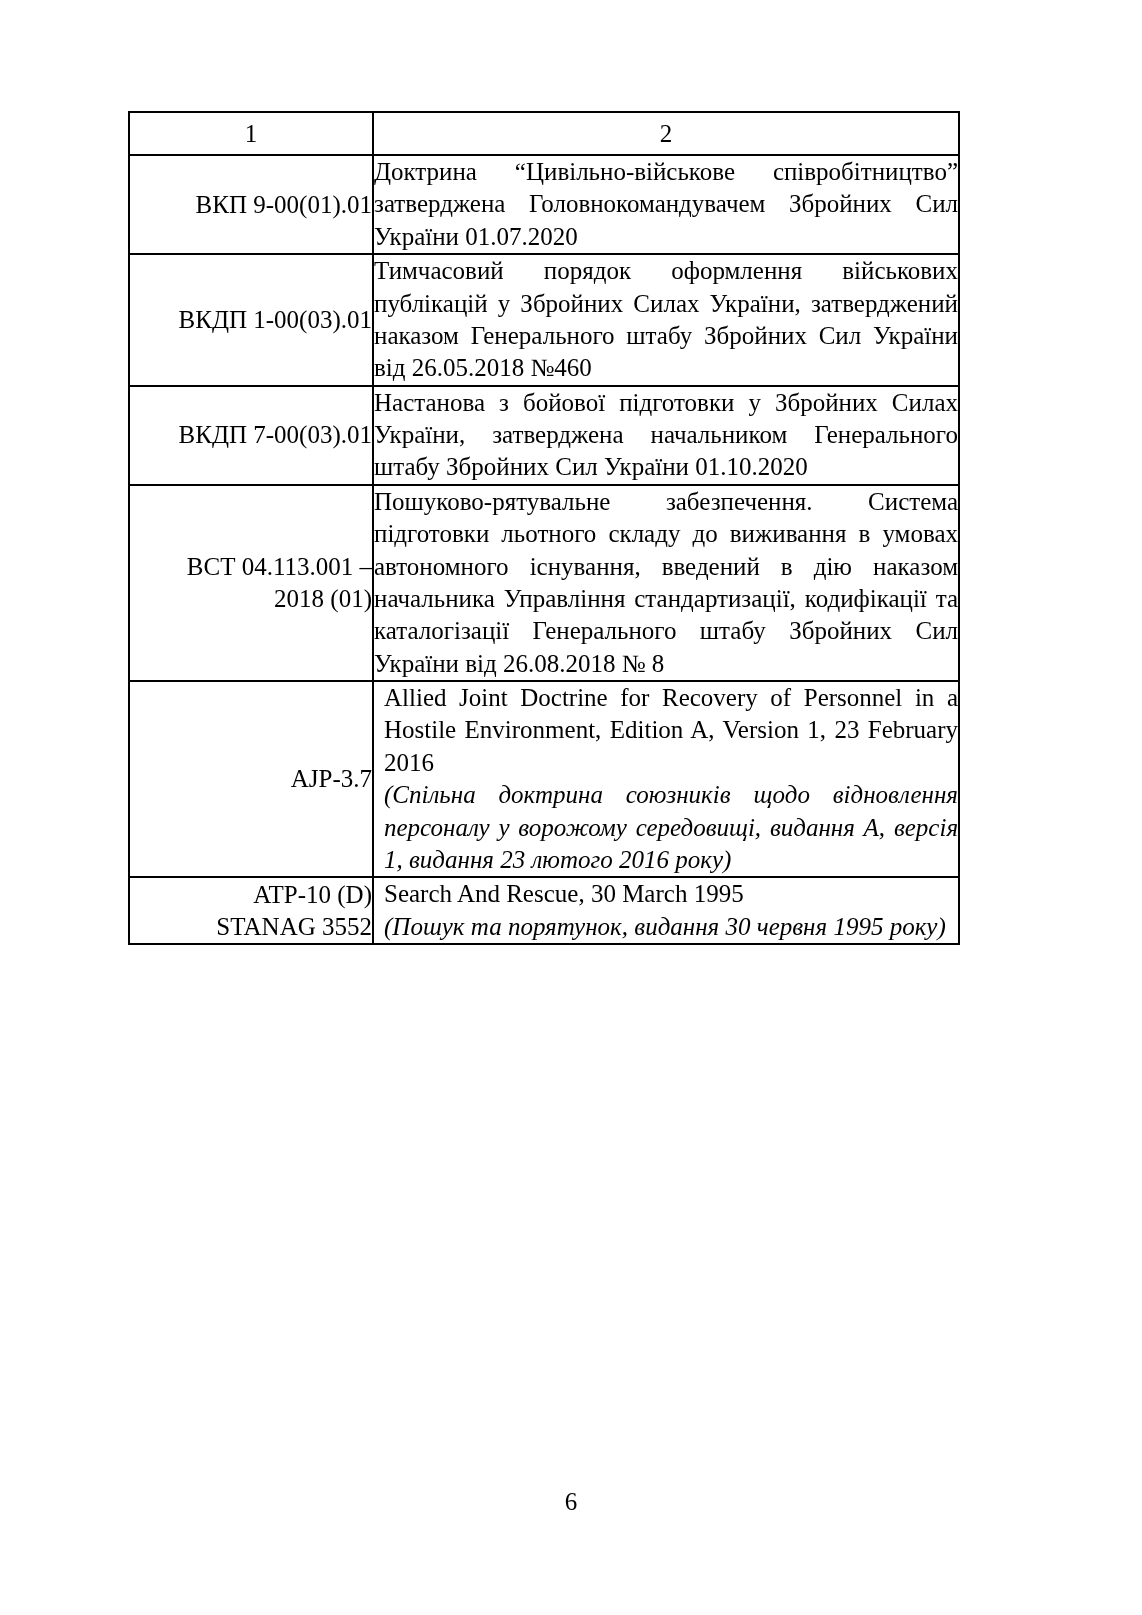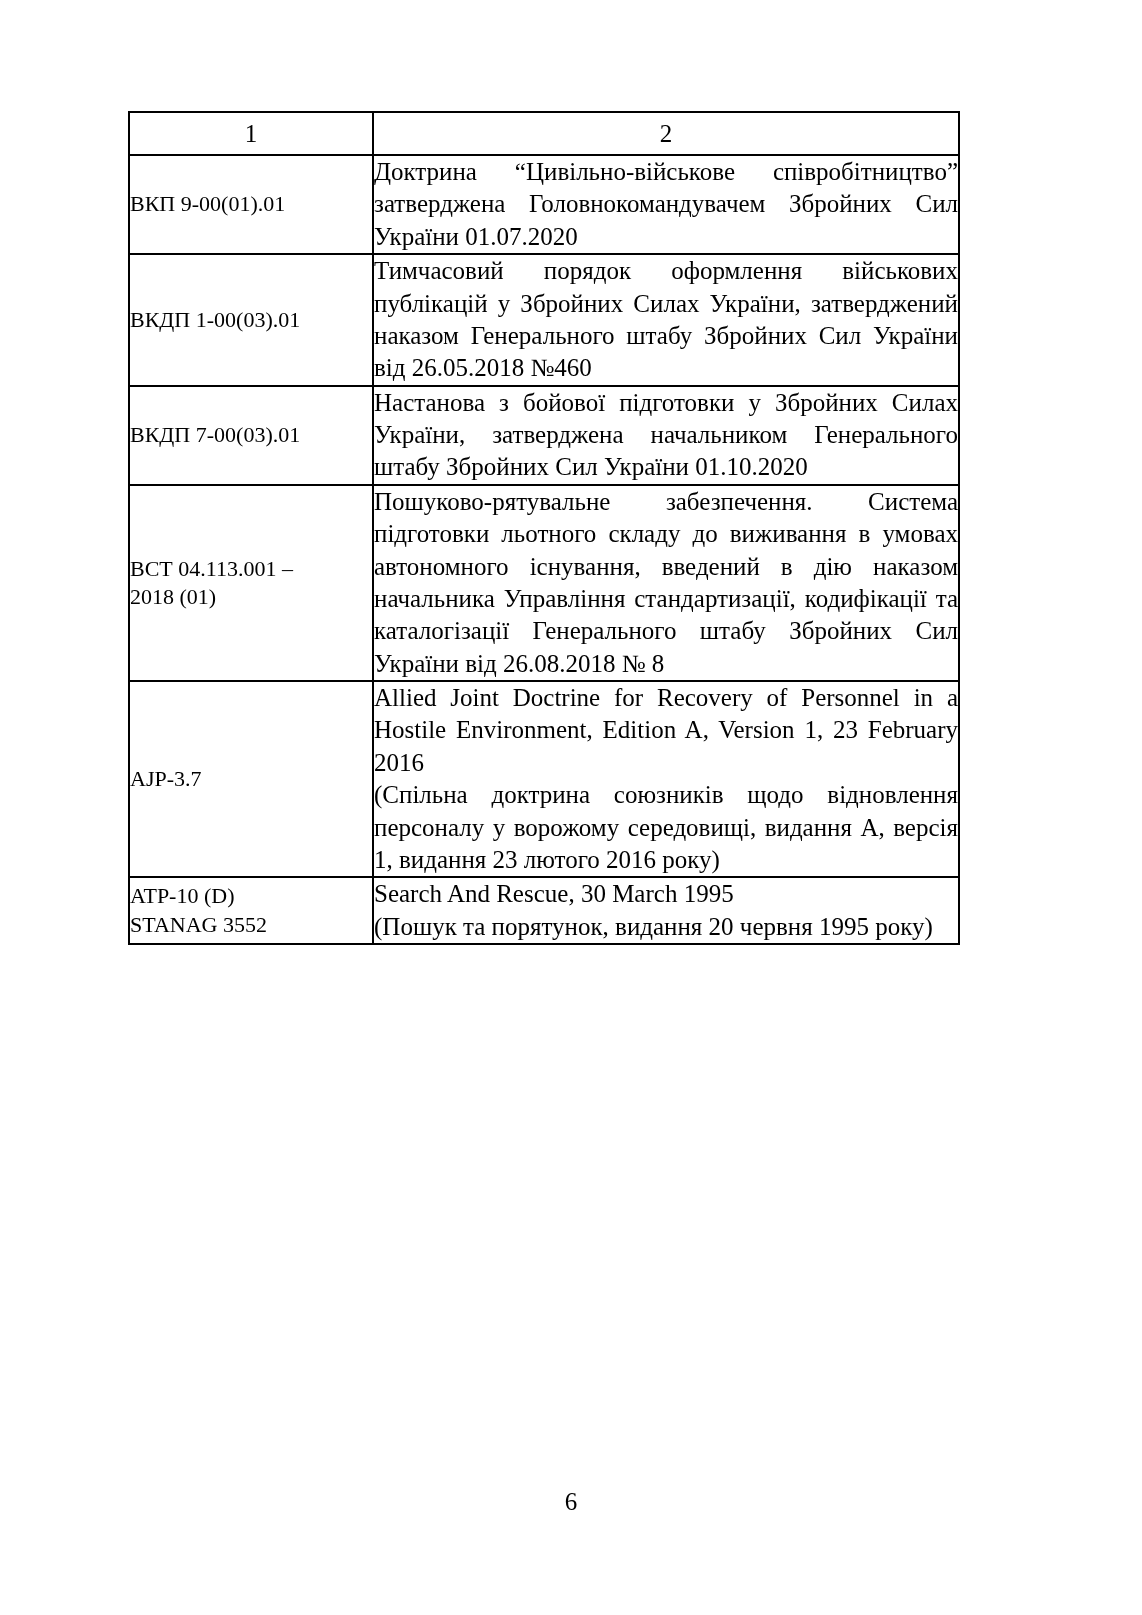--- a/index.html
+++ b/index.html
@@ -45,44 +45,46 @@
 
   .hdr-cell {
     text-align: center;
     font-size: 25px;
     line-height: 1.0;
     height: 41px;
     padding: 4px 0 6px 0;
   }
 
   .code-cell {
-    text-align: left;
-    font-size: 22px;
+    text-align: right;
+    font-size: 25px;
     line-height: 1.28;
     padding: 2px 6px;
     white-space: pre-line;
   }
 
   .desc-cell {
     text-align: justify;
     text-align-last: left;
     font-size: 25px;
     line-height: 1.295;
     padding: 5px 8px 6px 10px;
     hyphens: none;
     margin-left: 9px;
   }
 
   .desc-cell p {
     margin: 0;
     text-align: justify;
     text-align-last: left;
+    padding-left: 10px;
   }
   .desc-cell p.last-block {
     margin: 0;
+    font-style: italic;
   }
 
   
 
   
   .page-number {
     position: absolute;
     left: 0;
     right: 0;
     top: 1489px;
@@ -130,21 +132,21 @@
         <td class="desc-cell">
           <p>Allied Joint Doctrine for Recovery of Personnel in a Hostile Environment, Edition A, Version 1, 23 February 2016</p>
           <p class="last-block">(Спільна доктрина союзників щодо відновлення персоналу у ворожому середовищі, видання А, версія 1, видання 23 лютого 2016 року)</p>
         </td>
       </tr>
       <tr>
         <td class="code-cell">ATP-10 (D)
 STANAG 3552</td>
         <td class="desc-cell">
           <p>Search And Rescue, 30 March 1995</p>
-          <p class="last-block">(Пошук та порятунок, видання 20 червня 1995 року)</p>
+          <p class="last-block">(Пошук та порятунок, видання 30 червня 1995 року)</p>
         </td>
       </tr>
     </tbody>
   </table>
 
   <div class="page-number">6</div>
 
 </div>
 
 </body></html>

